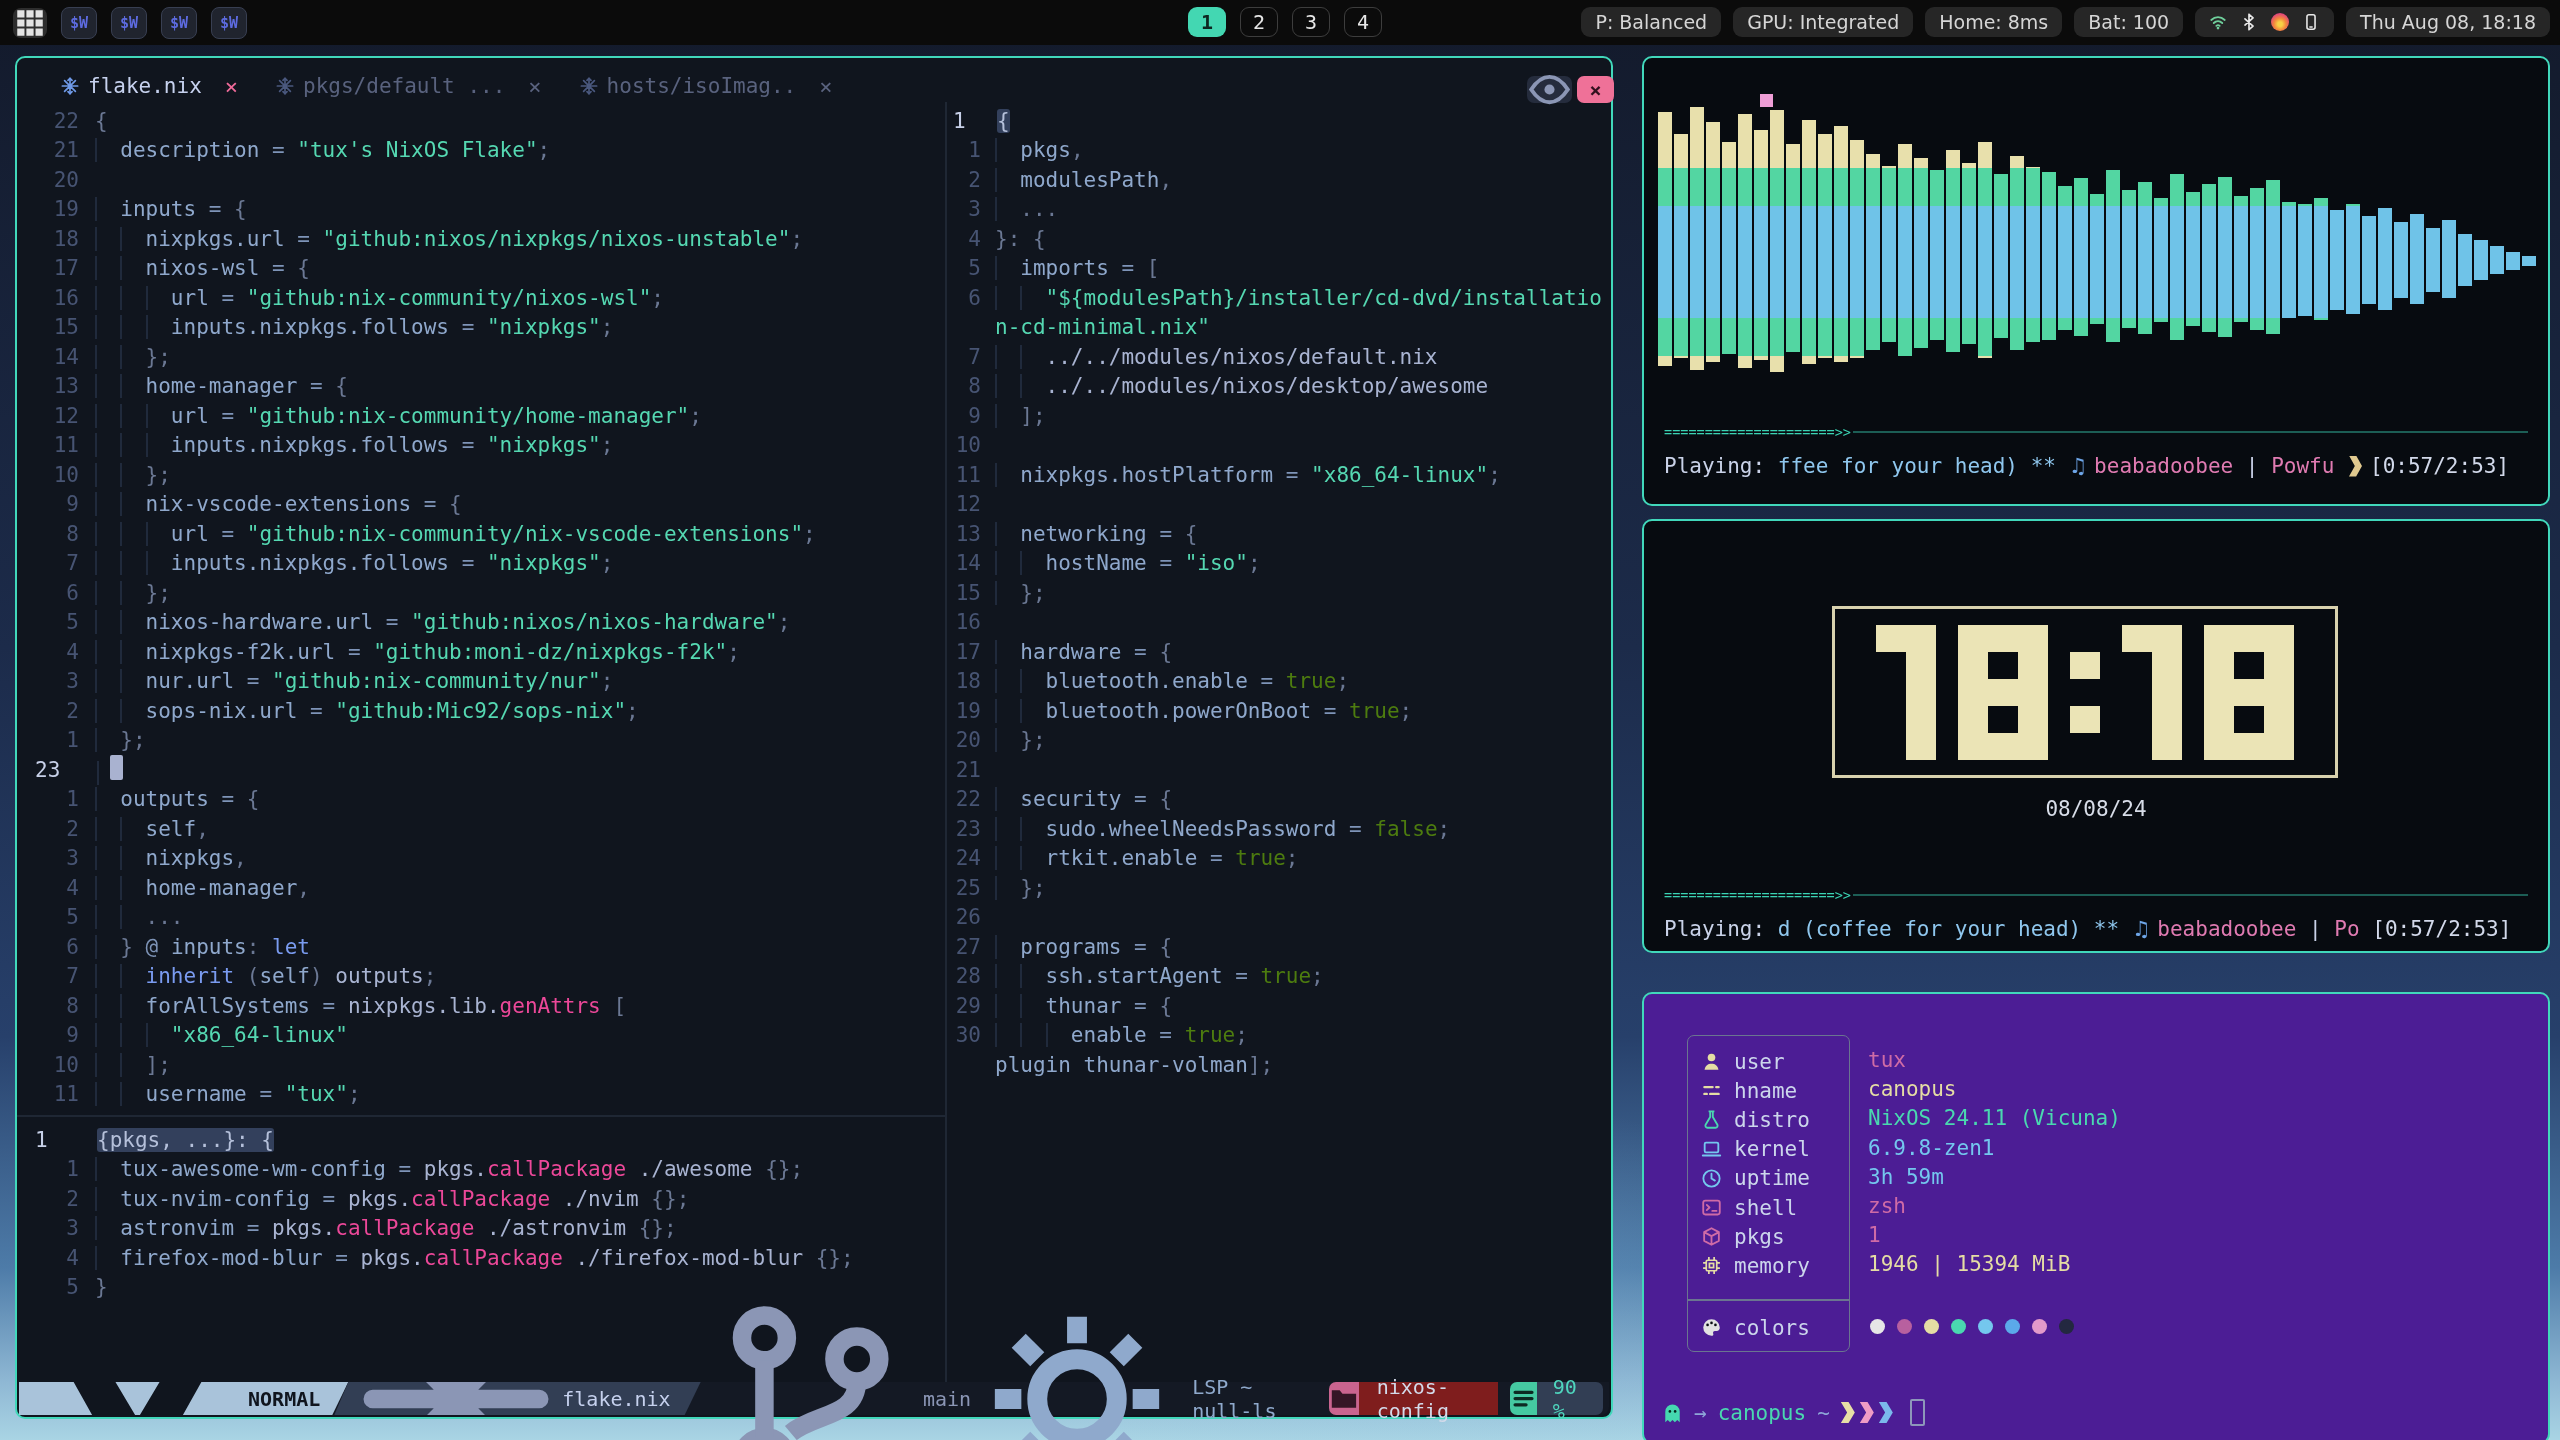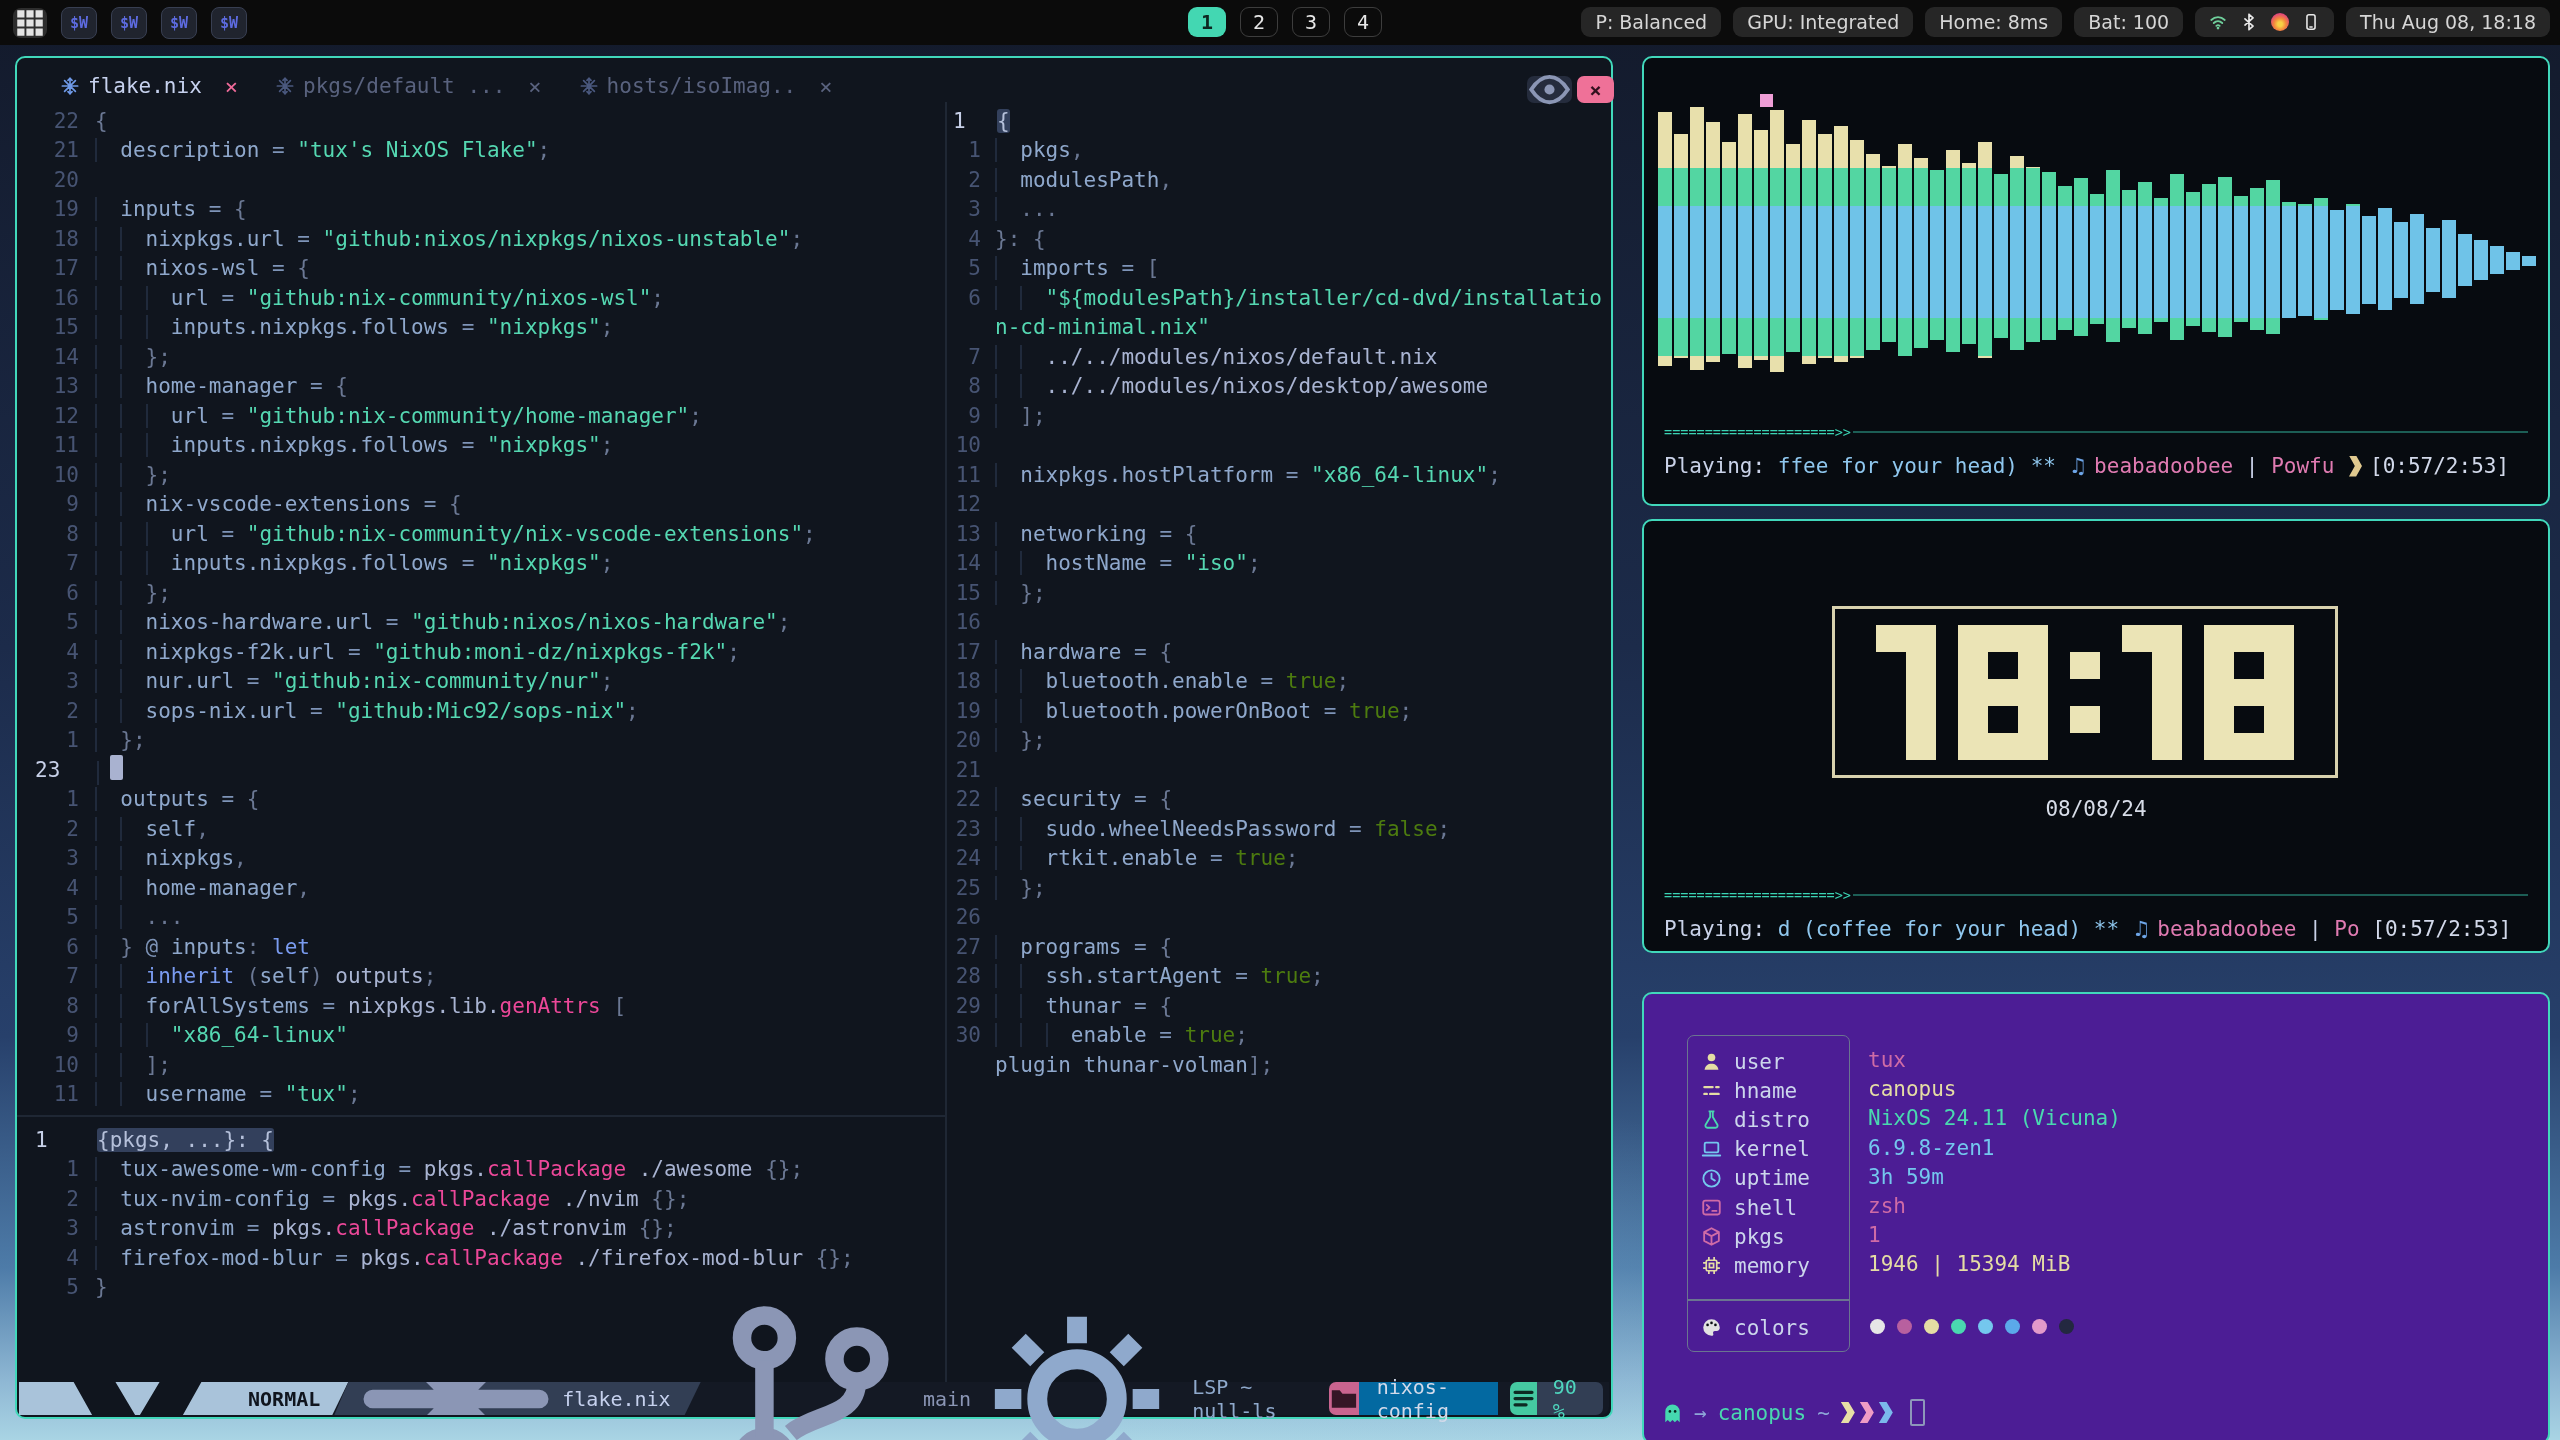--- a/index.html
+++ b/index.html
@@ -81,21 +81,21 @@
     margin-left:-14px;padding:0 30px 0 24px;clip-path:polygon(14px 0,100% 0,calc(100% - 16px) 100%,0 100%);}
   .sl-file svg{width:17px;height:17px;color:#8b96b5;}
   .sl-branch{display:flex;gap:7px;align-items:center;color:#8b96b5;margin-left:4px;}
   .sl-branch svg{width:17px;height:17px;}
   .sl-right{margin-left:auto;display:flex;align-items:center;height:33px;}
   .sl-lsp{display:flex;gap:9px;align-items:center;color:#8fa9cc;margin-right:26px;}
   .sl-lsp svg{width:18px;height:18px;}
   .badge-folder{width:42px;height:33px;background:#c9648f;border-radius:7px 0 0 7px;color:#351626;
     display:flex;align-items:center;justify-content:center;}
   .badge-folder svg{width:17px;height:17px;}
-  .sl-proj{height:33px;background:#0369a1;color:#d3daea;display:flex;align-items:center;padding:0 18px;margin-right:12px;}
+  .sl-proj{height:33px;background:#7f1d1d;color:#d3daea;display:flex;align-items:center;padding:0 18px;margin-right:12px;}
   .badge-lines{width:38px;height:33px;background:#45c9a1;border-radius:7px 0 0 7px;color:#0d2a22;
     display:flex;align-items:center;justify-content:center;}
   .badge-lines svg{width:17px;height:17px;}
   .sl-pct{height:33px;background:#323e54;color:#4fd6be;display:flex;align-items:center;padding:0 16px;margin-right:6px;border-radius:0 7px 7px 0;}
 
   
   .playrow{position:absolute;left:20px;right:20px;font-size:21px;white-space:nowrap;display:flex;align-items:center;overflow:hidden;}
   .p-lbl{color:#c9d2e8}.p-song{color:#8fc7ee}.p-note{color:#6ea6e8;font-family:"DejaVu Sans",sans-serif;}
   .p-artist{color:#e07bb2}.p-sep{color:#c9d2e8}.p-time{color:#d2d9ea}
   .chev{display:inline-block;width:13px;height:21px;margin:0 8px 0 2px;

